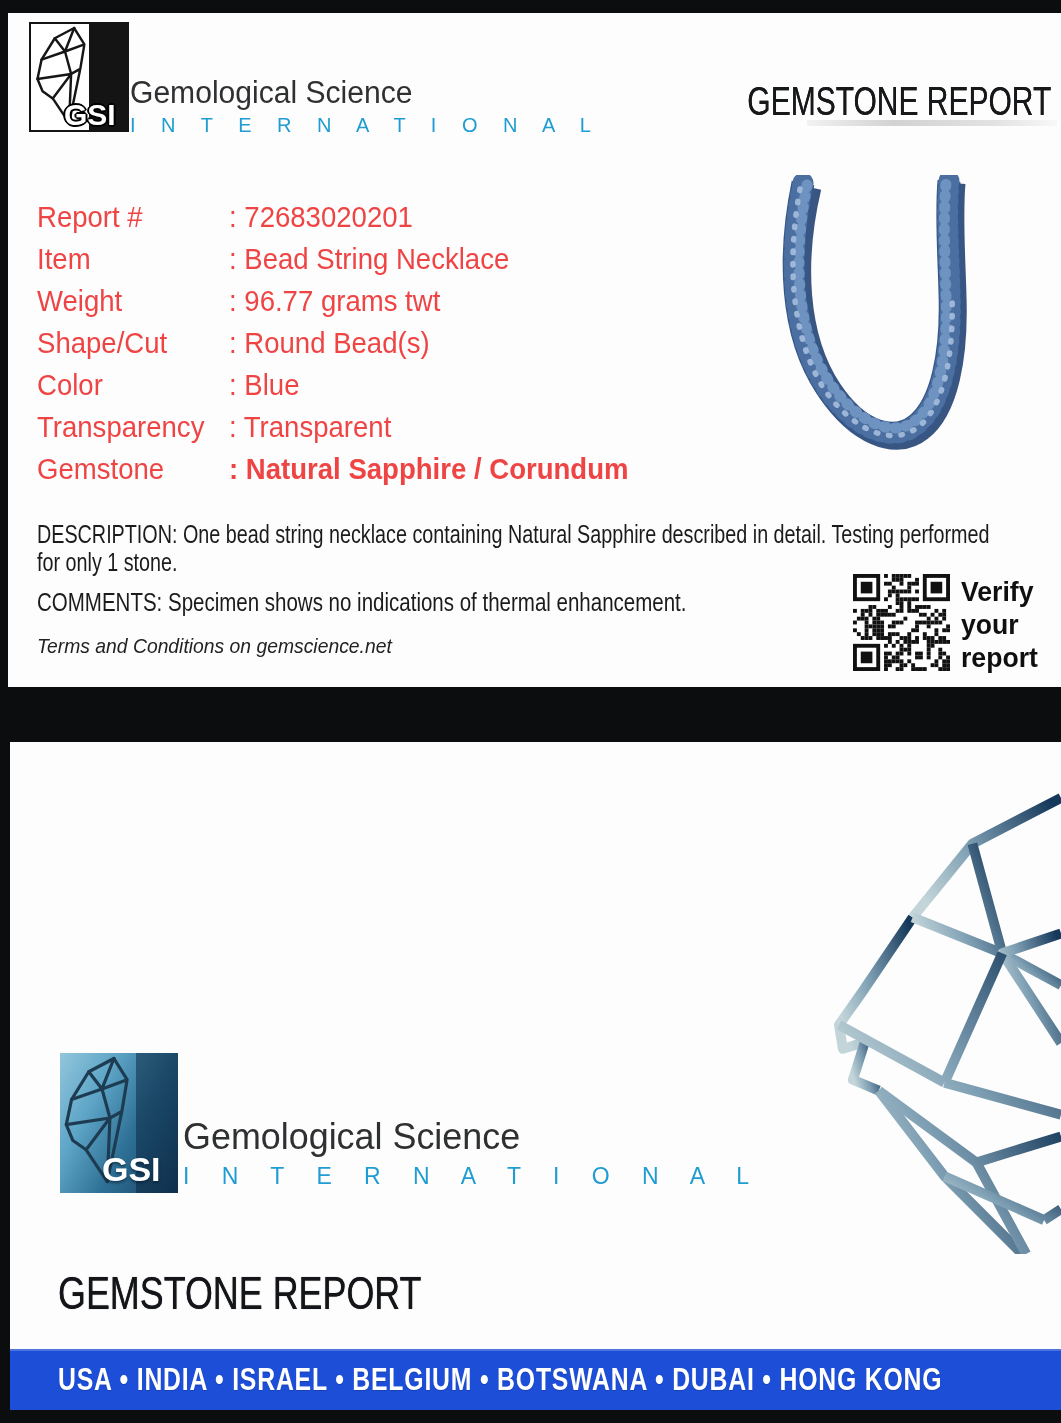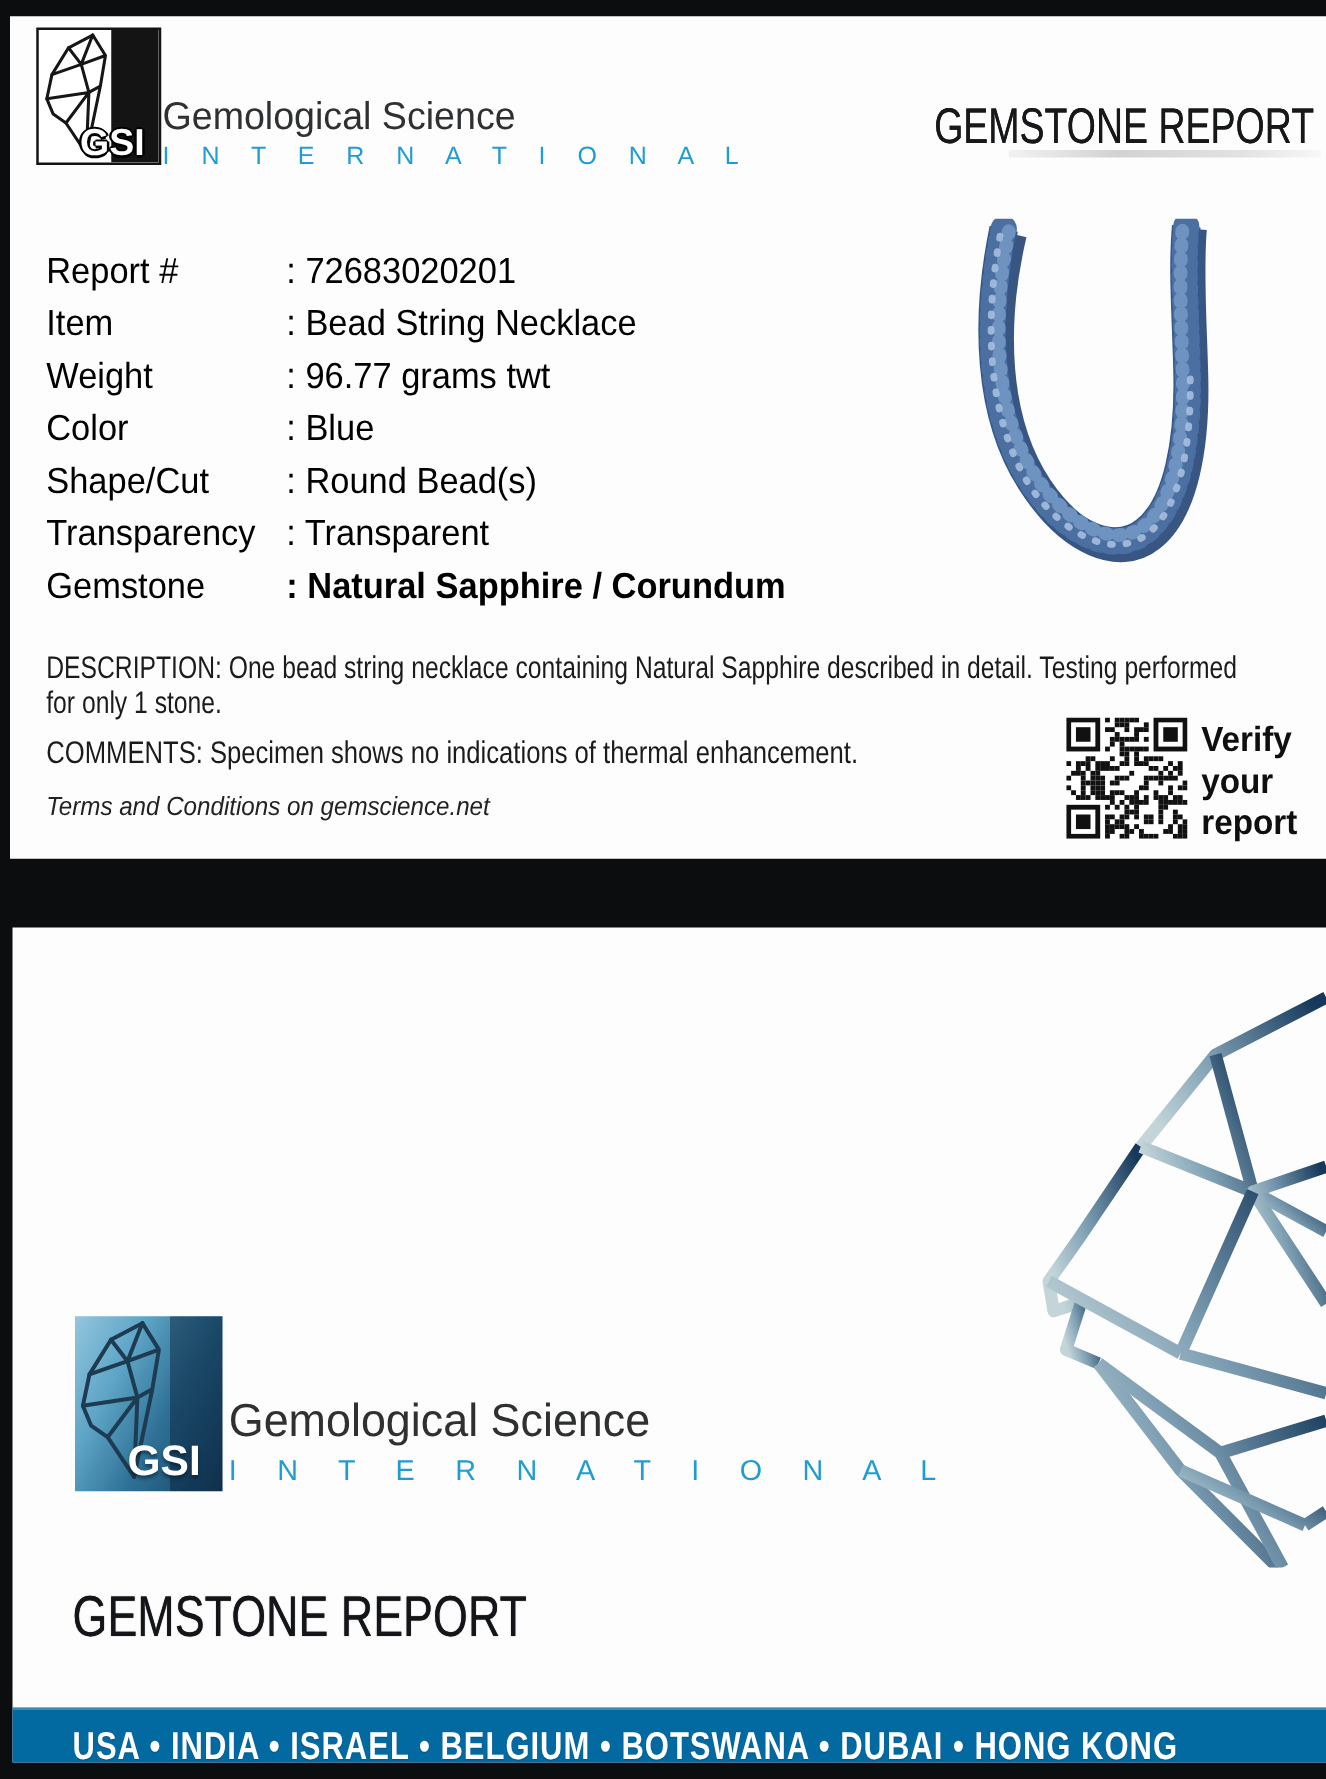--- a/index.html
+++ b/index.html
@@ -45,21 +45,21 @@
   #title-front{position:absolute;right:10px;top:66px;font-size:40px;
     transform:scaleX(.75);transform-origin:right center;font-weight:normal;
     text-shadow:0 0 .6px #17181a;}
   #title-front-rule{position:absolute;right:4px;top:107px;width:250px;height:6px;
     background:linear-gradient(to right,#f2f2f2,#d2d2d2 35%,#e2e2e2 75%,#f8f8f8);}
   #title-back{position:absolute;left:48px;top:524px;font-size:46px;font-weight:normal;
     transform:scaleX(.78);transform-origin:left center;color:#141518;
     text-shadow:0 0 .8px #141518;}
 
   
-  #fields{position:absolute;left:29px;top:183px;font-size:29px;color:#000000;}
+  #fields{position:absolute;left:29px;top:183px;font-size:29px;color:#ef4444;}
   .frow{display:grid;grid-template-columns:192px auto;line-height:42px;}
   .flabel,.fvalue{transform:scaleX(.95);transform-origin:left center;white-space:nowrap;}
   .fvalue::before{content:": ";}
   .frow.bold .fvalue{font-weight:bold;}
 
   
   .para{position:absolute;left:29px;color:#1b1b1b;}
   #description{top:507px;font-size:25px;line-height:28px;width:1210px;
     transform:scaleX(.79);transform-origin:left top;}
   #comments{top:575px;font-size:25px;width:1100px;
@@ -72,21 +72,21 @@
   #verify{position:absolute;left:953px;top:562px;font-size:28px;font-weight:bold;
     color:#0f0f10;line-height:33px;transform:scaleX(.95);transform-origin:left top;}
 
   
   #necklace{position:absolute;left:768px;top:162px;}
 
   
   #watermark{position:absolute;right:0;top:44px;}
 
   
-  #footer-bar{position:absolute;left:0;bottom:0;width:100%;height:44px;background:#0369a1;
+  #footer-bar{position:absolute;left:0;bottom:0;width:100%;height:61px;background:#1d4ed8;
     box-shadow:inset 0 2px 0 rgba(255,255,255,.22);}
   #footer-countries{position:absolute;left:48px;top:13px;color:#fff;font-size:31px;font-weight:bold;
     letter-spacing:1px;white-space:nowrap;transform:scaleX(.8);transform-origin:left top;
     text-shadow:0 1px 1px rgba(0,0,0,.18);}
 </style>
 </head>
 <body>
 
 <div class="card" id="card-front">
 
@@ -117,26 +117,26 @@
     </div>
     <div class="frow">
       <span class="flabel">Item</span>
       <span class="fvalue">Bead String Necklace</span>
     </div>
     <div class="frow">
       <span class="flabel">Weight</span>
       <span class="fvalue">96.77 grams twt</span>
     </div>
     <div class="frow">
+      <span class="flabel">Shape/Cut</span>
+      <span class="fvalue">Round Bead(s)</span>
+    </div>
+    <div class="frow">
       <span class="flabel">Color</span>
       <span class="fvalue">Blue</span>
-    </div>
-    <div class="frow">
-      <span class="flabel">Shape/Cut</span>
-      <span class="fvalue">Round Bead(s)</span>
     </div>
     <div class="frow">
       <span class="flabel">Transparency</span>
       <span class="fvalue">Transparent</span>
     </div>
     <div class="frow bold">
       <span class="flabel">Gemstone</span>
       <span class="fvalue">Natural Sapphire / Corundum</span>
     </div>
   </div>

